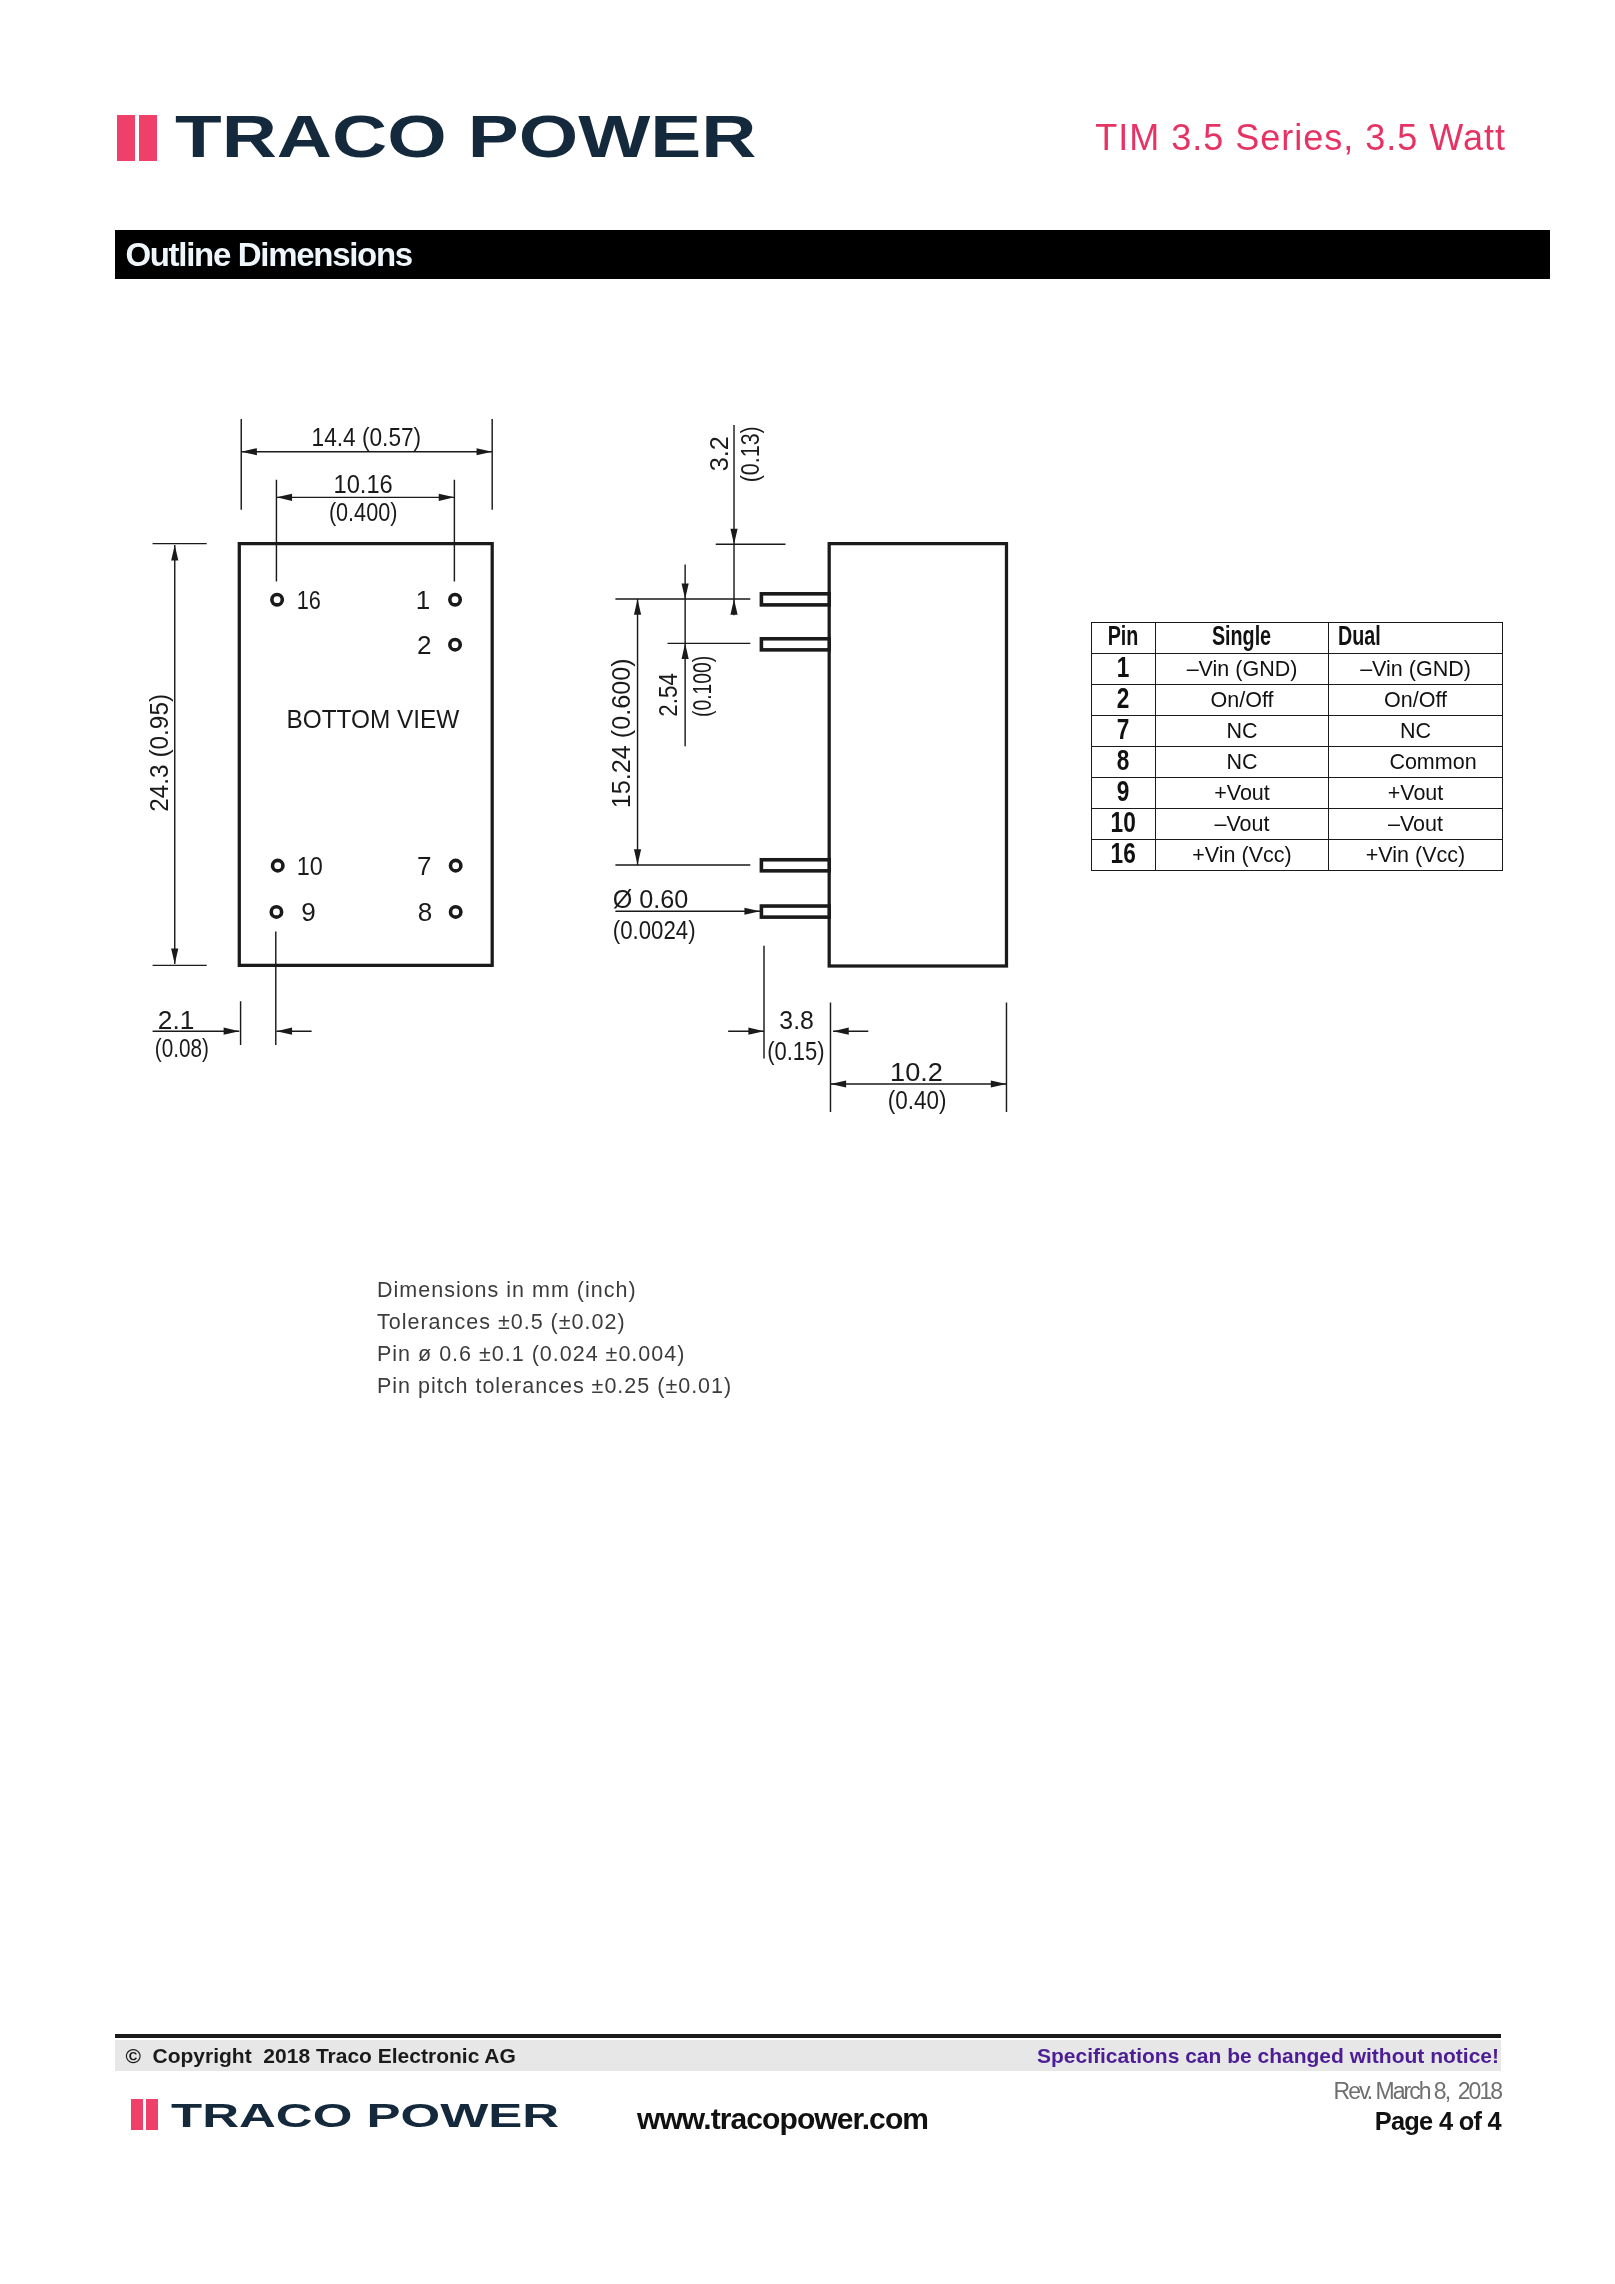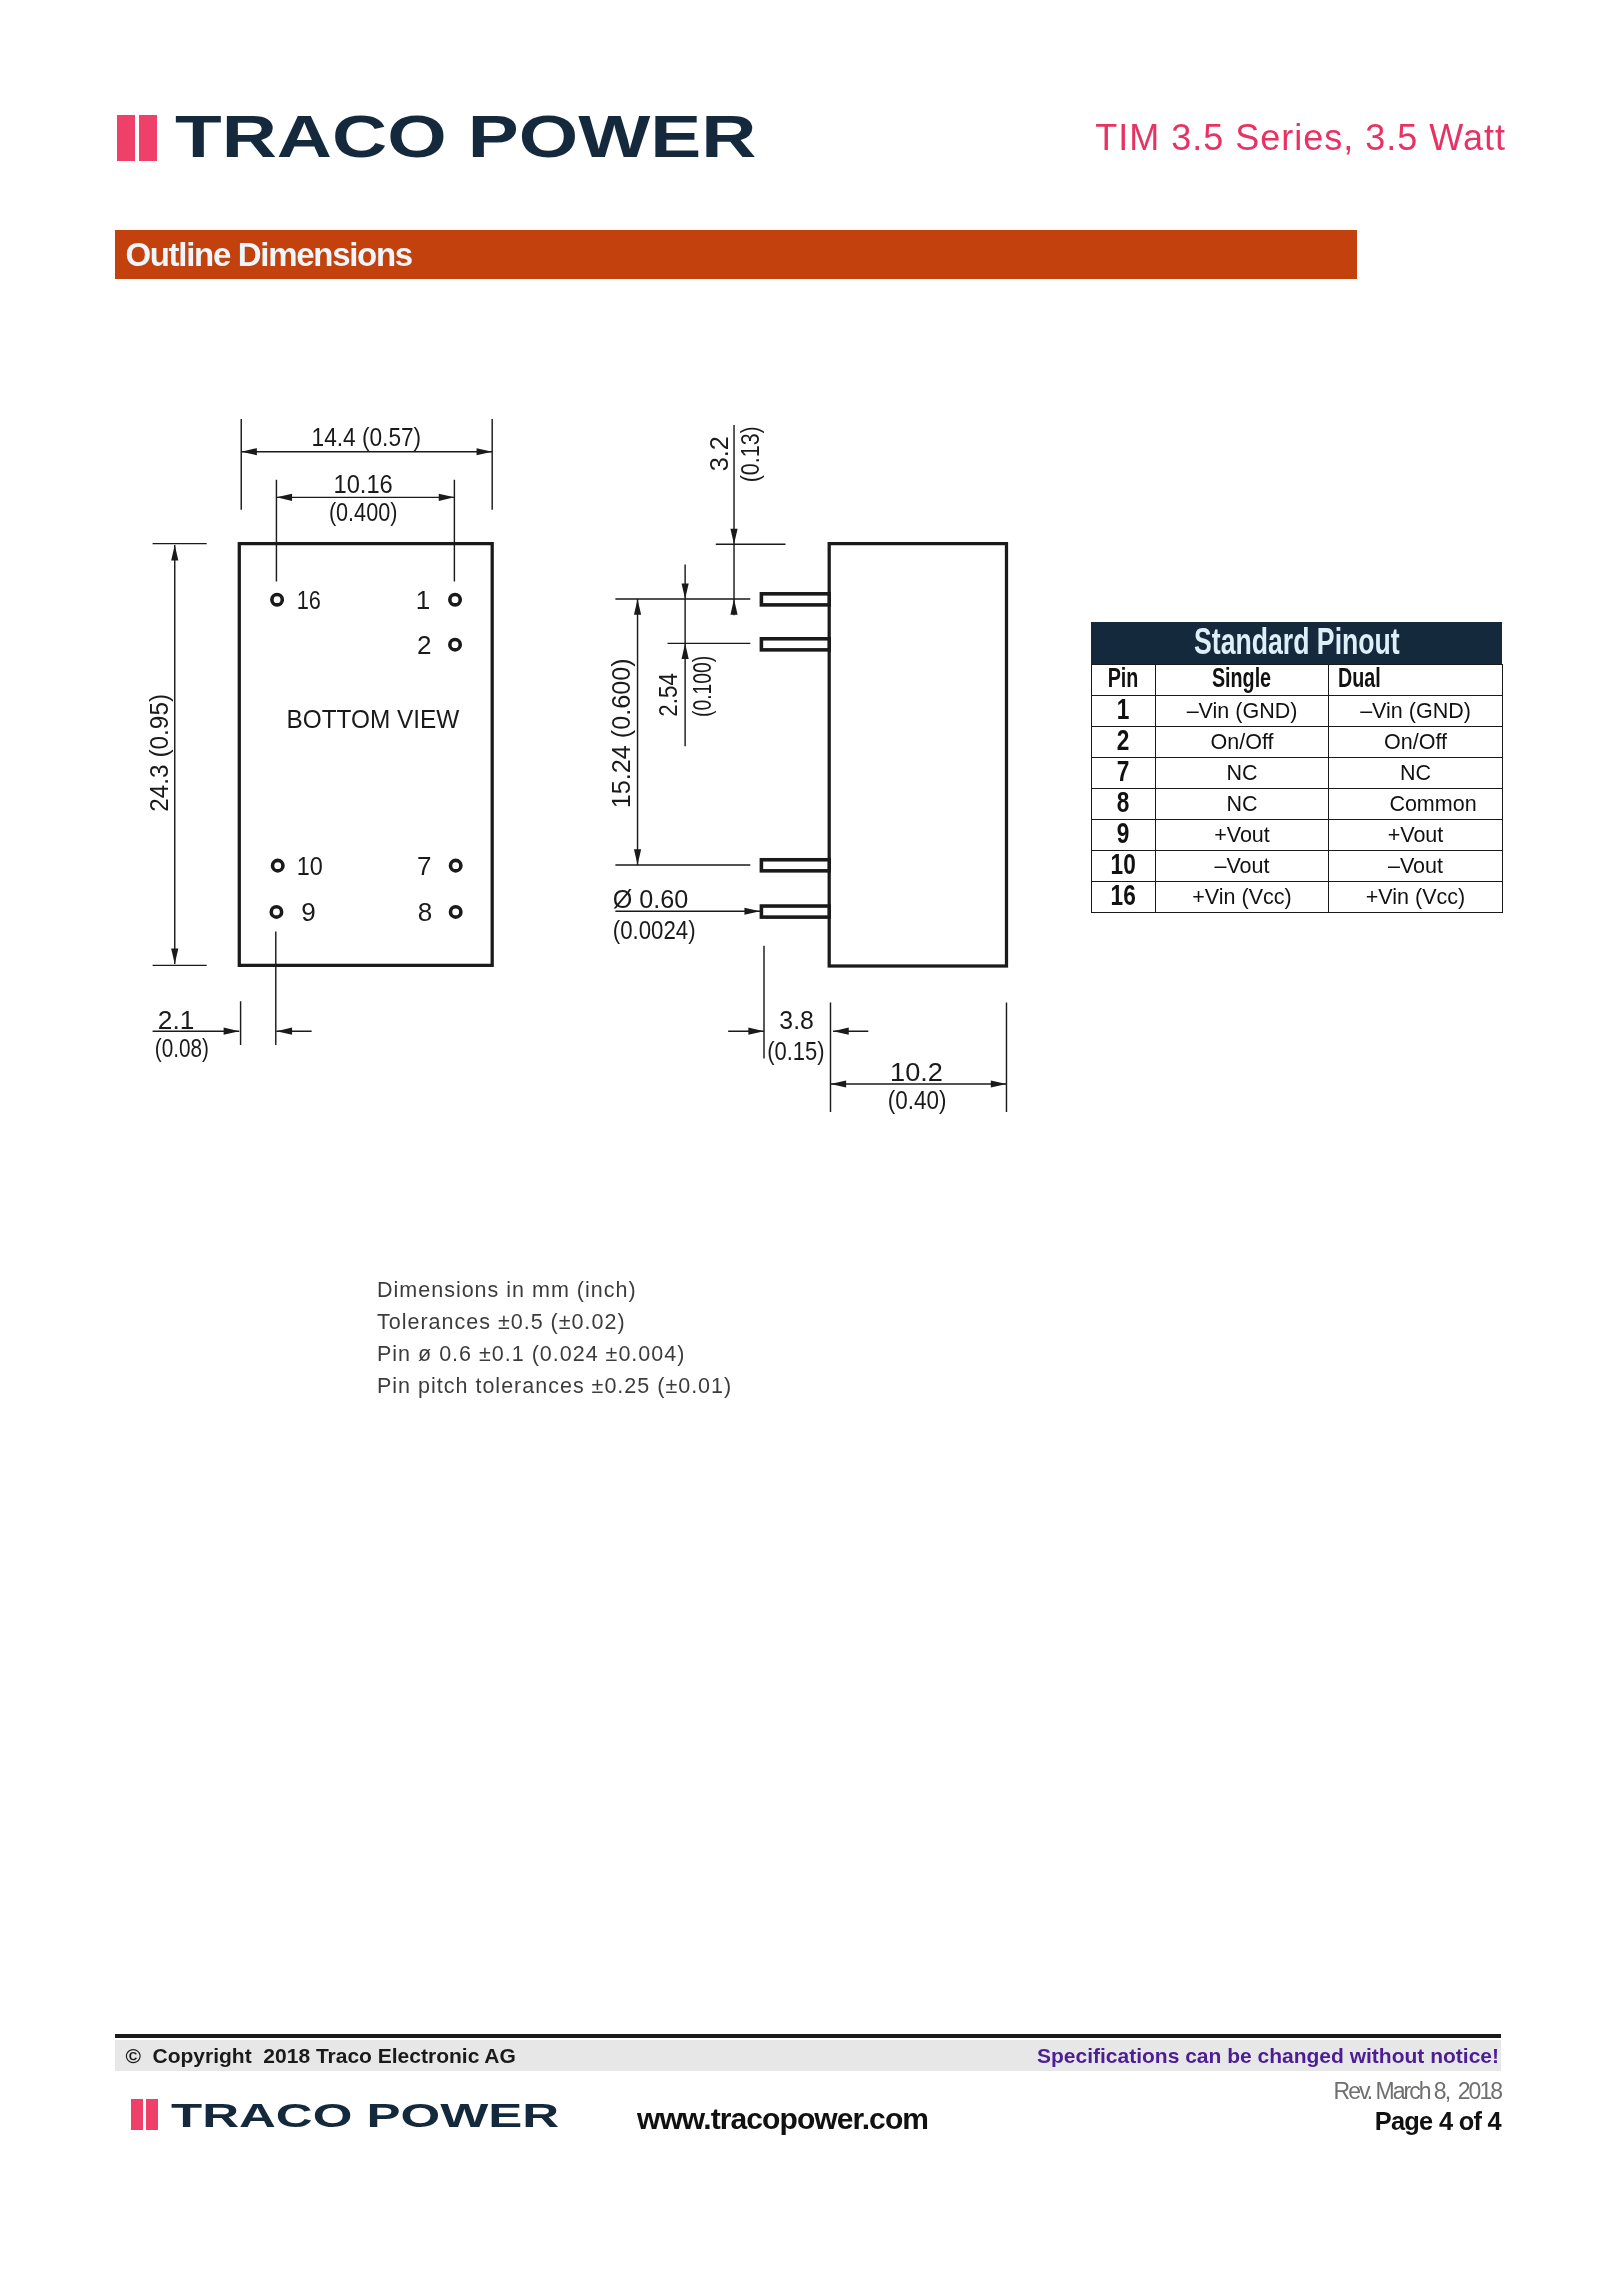--- a/index.html
+++ b/index.html
@@ -11,21 +11,21 @@
 <body>
 
 <div class="abs" style="left:117px;top:115px;width:17.6px;height:46px;background:#ee4069;"></div>
 
 <div class="abs" style="left:139px;top:115px;width:18px;height:46px;background:#ee4069;"></div>
 
 <div class="abs" id="logotext" style="left:175px;top:108px;font-size:59px;font-weight:bold;color:#15293c;line-height:59px;white-space:nowrap;transform-origin:0 0;transform:scaleX(1.295);">TRACO POWER</div>
 
 <div class="abs" id="title" style="right:110px;top:120px;font-size:36px;font-weight:normal;color:#e73364;letter-spacing:1px;line-height:36px;white-space:nowrap;">TIM 3.5 Series, 3.5 Watt</div>
 
-<div class="abs" style="left:115px;top:230px;width:1242px;height:49px;background:#c2410c;">
+<div class="abs" style="left:115px;top:230px;width:1435px;height:49px;background:#000000;">
   <div style="padding-left:10.4px;font-size:33px;font-weight:bold;color:#eef6fb;letter-spacing:-1.3px;line-height:49px;">Outline Dimensions</div>
 </div>
 
 <svg class="abs" style="left:0;top:0;" width="1616" height="2284" viewBox="0 0 2479 3504" fill="none" stroke="none" font-family="Liberation Sans" font-size="40">
 
   <rect x="367" y="834" width="388" height="647" fill="#fff" stroke="#1a1a1a" stroke-width="5"></rect>
 
   <rect x="1272" y="834" width="272" height="648" fill="#fff" stroke="#1a1a1a" stroke-width="5"></rect>
 
   <g stroke="#1a1a1a" stroke-width="2.2">
@@ -164,23 +164,20 @@
     <text x="1222" y="1578" text-anchor="middle" textLength="53" lengthAdjust="spacingAndGlyphs">3.8</text>
     <text x="1221" y="1626" text-anchor="middle" textLength="88" lengthAdjust="spacingAndGlyphs">(0.15)</text>
 
     <text x="1406" y="1658" text-anchor="middle" textLength="81" lengthAdjust="spacingAndGlyphs">10.2</text>
     <text x="1407" y="1701" text-anchor="middle" textLength="90" lengthAdjust="spacingAndGlyphs">(0.40)</text>
   </g>
 </svg>
 
 <div class="abs" style="left:1091px;top:622px;width:411px;">
 
-  <div style="height:42px;background:#15293c;text-align:center;">
-    <span style="display:inline-block;font-size:37px;font-weight:bold;color:#ddf0fa;line-height:40px;transform:scaleX(0.72);transform-origin:center;">Standard Pinout</span>
-  </div>
   <table style="border-collapse:collapse;width:411px;table-layout:fixed;font-size:21.5px;color:#111;">
     <colgroup>
         <col style="width:64px">
         <col style="width:173px">
         <col style="width:174px">
       </colgroup>
 
     <tbody>
         <tr style="height:31px;text-decoration:underline;">
       <td style="border:1.3px solid #1a1a1a;text-align:center;"><span style="display:inline-block;font-size:27px;line-height:22px;font-weight:bold;transform:scaleX(0.73);">Pin</span></td>

